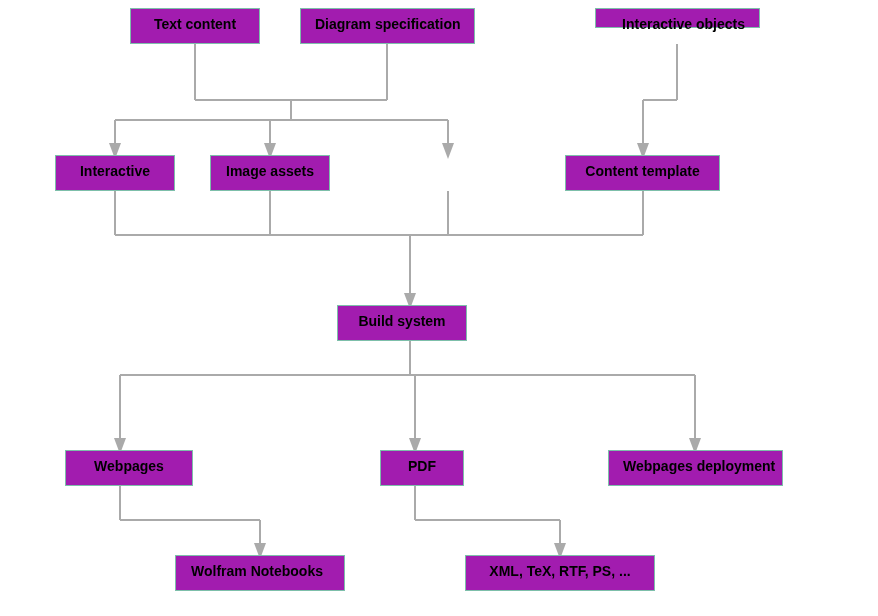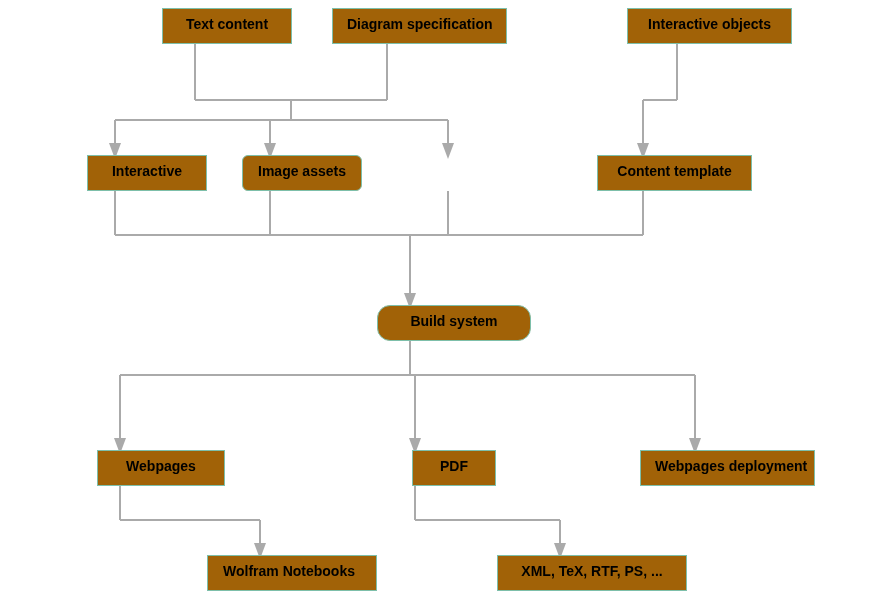--- a/index.html
+++ b/index.html
@@ -14,27 +14,26 @@
     }
 
     .diagram {
       width: 878px;
       height: 616px;
       position: relative;
     }
 
     .node {
       position: absolute;
-      background: #a16207;
+      background: #a21caf;
       border: 1.5px solid #7dbfaa;
       padding: 7px 14px;
       font-weight: bold;
       white-space: nowrap;
       text-align: center;
-      margin-left: 32px;
     }
 
     svg.lines {
       position: absolute;
       top: 0; left: 0;
       width: 878px;
       height: 616px;
       pointer-events: none;
     }
   </style>
@@ -90,30 +89,30 @@
 
     <line x1="415" y1="486" x2="415" y2="520" stroke="#aaa" stroke-width="2"></line>
     <line x1="415" y1="520" x2="560" y2="520" stroke="#aaa" stroke-width="2"></line>
     <line x1="560" y1="520" x2="560" y2="555" stroke="#aaa" stroke-width="2" marker-end="url(#arrow)"></line>
   </svg>
 
   <div class="node" style="left:130px; top:8px; width:130px; height:36px;">Text content</div>
 
   <div class="node" style="left:300px; top:8px; width:175px; height:36px;">Diagram specification</div>
 
-  <div class="node" style="left:595px; top:8px; width:165px; height:36px;">Interactive objects</div>
+  <div class="node" style="left:595px; top:8px; width:165px; height:20px;text-align:right;">Interactive objects</div>
 
   <div class="node" style="left:55px; top:155px; width:120px; height:36px;">Interactive</div>
 
-  <div class="node" style="left:210px; top:155px; width:120px; height:36px;border-radius:6px;">Image assets</div>
+  <div class="node" style="left:210px; top:155px; width:120px; height:36px;">Image assets</div>
 
 
   <div class="node" style="left:565px; top:155px; width:155px; height:36px;">Content template</div>
 
-  <div class="node" style="left:345px; top:305px; width:154px; height:36px;border-radius:13px;">Build system</div>
+  <div class="node" style="left:337px; top:305px; width:130px; height:36px;">Build system</div>
 
   <div class="node" style="left:65px; top:450px; width:128px; height:36px;">Webpages</div>
 
   <div class="node" style="left:380px; top:450px; width:84px; height:36px;">PDF</div>
 
   <div class="node" style="left:608px; top:450px; width:175px; height:36px;">Webpages deployment</div>
 
   <div class="node" style="left:175px; top:555px; width:170px; height:36px;padding-left:8px;">Wolfram Notebooks</div>
 
   <div class="node" style="left:465px; top:555px; width:190px; height:36px;">XML, TeX, RTF, PS, ...</div>

